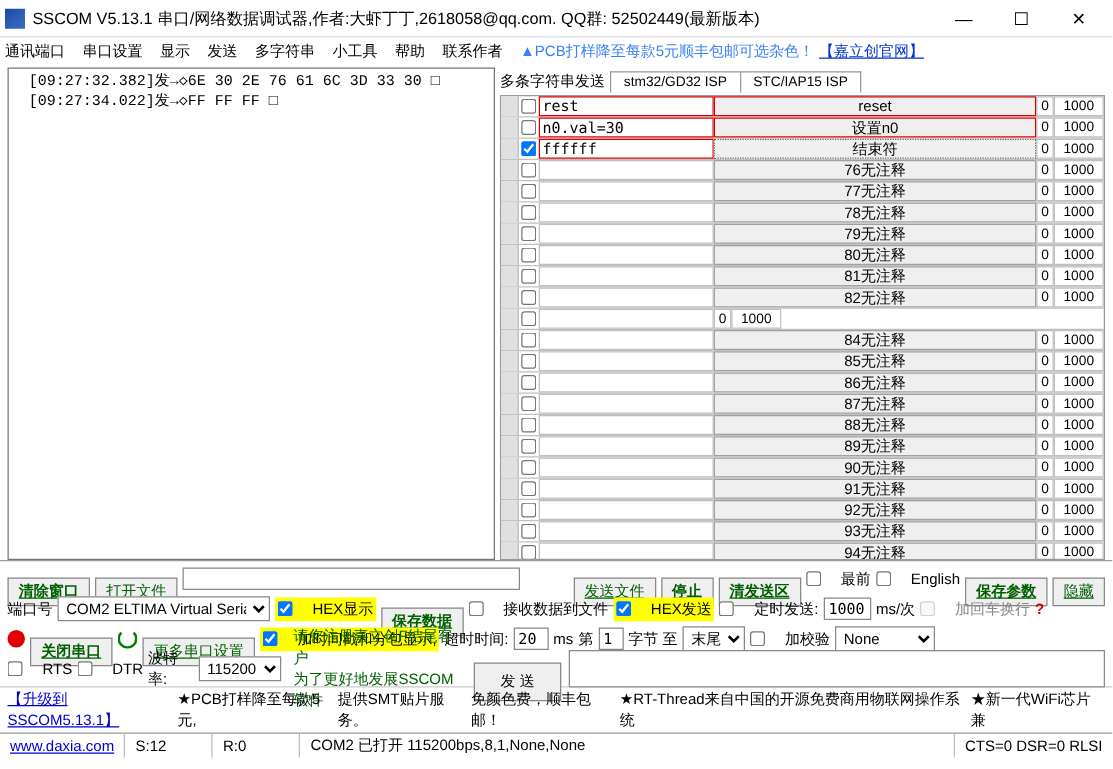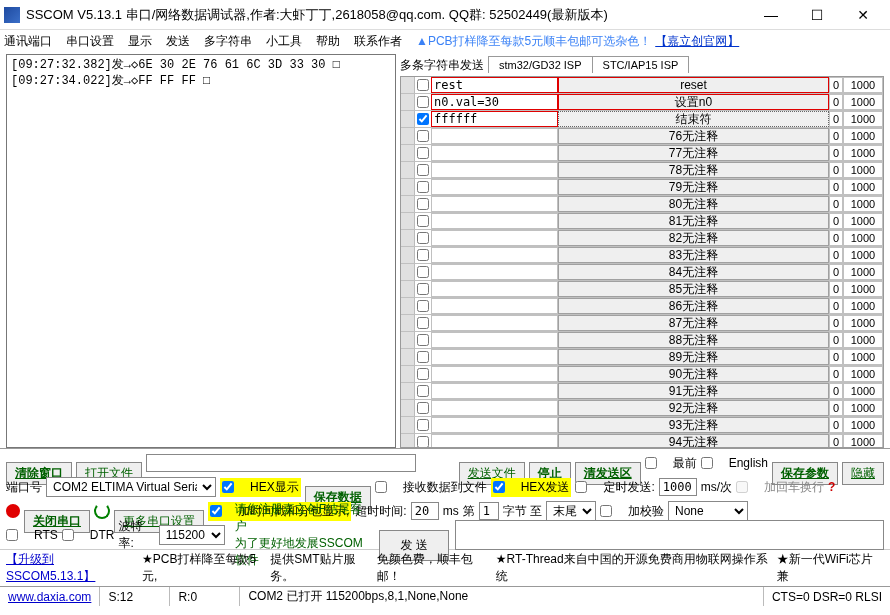--- a/index.html
+++ b/index.html
@@ -6,30 +6,30 @@
 body { background:#fff; width:890px; height:615px; overflow:hidden; }
 .titlebar { height:30px; display:flex; align-items:center; padding:0 4px; border-bottom:1px solid #ddd; }
 .titlebar .ico { width:16px; height:16px; background:linear-gradient(135deg,#1e4aa0,#3b6fc8); margin-right:6px; }
 .titlebar .title { flex:1; font-size:13px; }
 .titlebar .winbtn { width:46px; height:28px; display:flex; align-items:center; justify-content:center; font-size:14px; cursor:pointer; }
 .menubar { height:22px; display:flex; align-items:center; padding:0 4px; }
 .menubar .mi { margin-right:14px; cursor:pointer; }
 .menubar .promo { color:#3b82f6; }
 .menubar .link { color:#0033cc; text-decoration:underline; cursor:pointer; margin-left:4px; }
 .workspace { display:flex; height:396px; }
-.leftpane { width:390px; border:1px solid #777; margin:2px 2px 0 6px; padding:2px 4px; font-family:"SimSun","Courier New",monospace; font-size:12px; line-height:16px; white-space:pre; overflow:hidden; }
+.leftpane { width:390px; border:1px solid #777; margin:2px 2px 0 6px; padding:2px 16px; font-family:"SimSun","Courier New",monospace; font-size:12px; line-height:16px; white-space:pre; overflow:hidden; }
 .rightpane { flex:1; margin:2px 6px 0 2px; display:flex; flex-direction:column; }
 .rtabs { display:flex; align-items:center; height:22px; }
 .rtabs .lbl { margin-right:4px; }
 .rtabs .tab { border:1px solid #999; border-bottom:none; padding:2px 10px; margin-right:-1px; background:#fff; cursor:pointer; font-size:11px;text-align:center; }
 .rgrid { flex:1; border:1px solid #999; overflow-y:scroll; overflow-x:hidden; }
 .rrow { display:flex; align-items:stretch; height:17px; border-bottom:1px solid #c0c0c0; }
 .rrow .drag { width:14px; background:#e0e0e0; border-right:1px solid #bbb; }
 .rrow .cb { width:16px; display:flex; align-items:center; justify-content:center; }
-.rrow .txt { width:127px; border:1px solid #c0c0c0; font-family:"SimSun",monospace; font-size:12px; padding:0 2px; display:flex; align-items:center; }
+.rrow .txt { width:140px; border:1px solid #c0c0c0; font-family:"SimSun",monospace; font-size:12px; padding:0 2px; display:flex; align-items:center; }
 .rrow .btn { flex:1; border:1px solid #a0a0a0; background:#efefef; text-align:center; font-size:12px; display:flex; align-items:center; justify-content:center; cursor:pointer; }
 .rrow .num { width:14px; border:1px solid #c0c0c0; font-size:11px; display:flex; align-items:center; justify-content:center; }
 .rrow .ms { width:40px; border:1px solid #c0c0c0; font-size:11px; display:flex; align-items:center; justify-content:center; }
 .rrow.boxed .txt, .rrow.boxed .btn { border:1px solid #e00000; }
 .rrow .btn.dotted { border:1px dotted #666; background:#f0f0f0; }
 .bottombar { border-top:1px solid #999; padding:2px 6px; }
 .btnrow { display:flex; align-items:center; gap:4px; height:24px; }
 .btn3d { border:1px solid #888; background:#efefef; padding:2px 8px; cursor:pointer; white-space:nowrap; font-size:12px;margin-top:20px; }
 .btn3d.red { color:#cc0000; font-weight:bold; }
 .btn3d.green { color:#008000; font-weight:bold; }
@@ -172,21 +172,20 @@
           <div class="btn">82无注释</div>
           <div class="num">0</div>
           <div class="ms">1000</div>
         </div>
         <div class="rrow">
           <div class="drag"></div>
           <div class="cb">
             <input type="checkbox" style="">
           </div>
           <div class="txt"></div>
-          <div class="btn">83无注释</div>
           <div class="num">0</div>
           <div class="ms">1000</div>
         </div>
         <div class="rrow">
           <div class="drag"></div>
           <div class="cb">
             <input type="checkbox" style="">
           </div>
           <div class="txt"></div>
           <div class="btn">84无注释</div>

